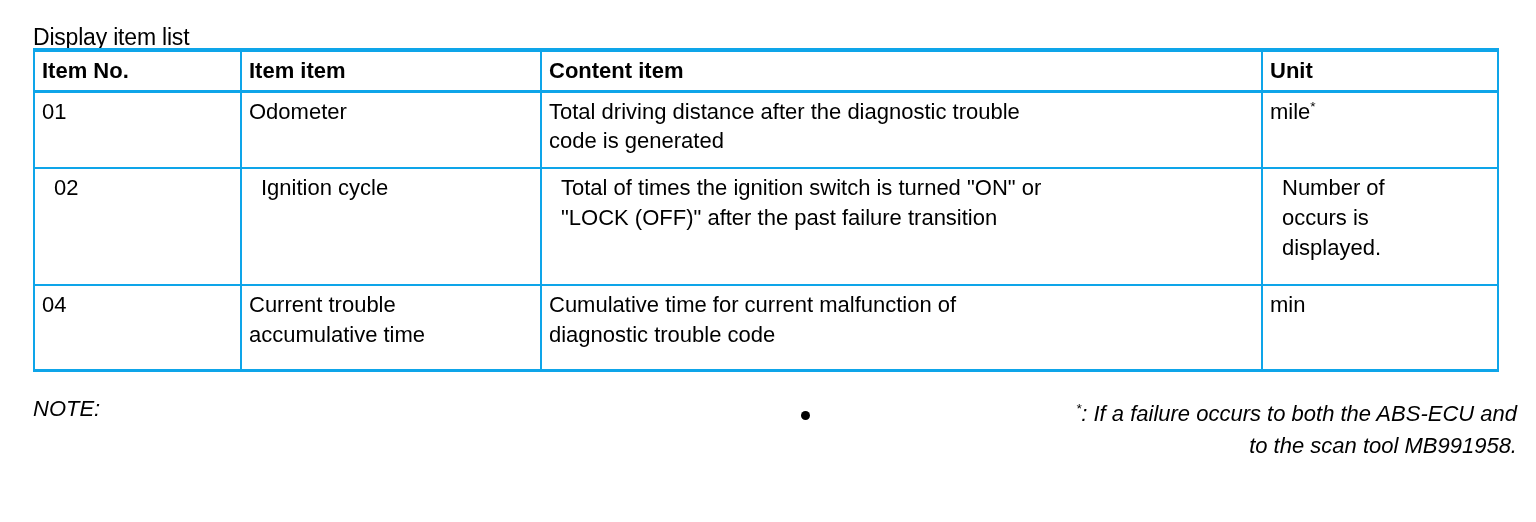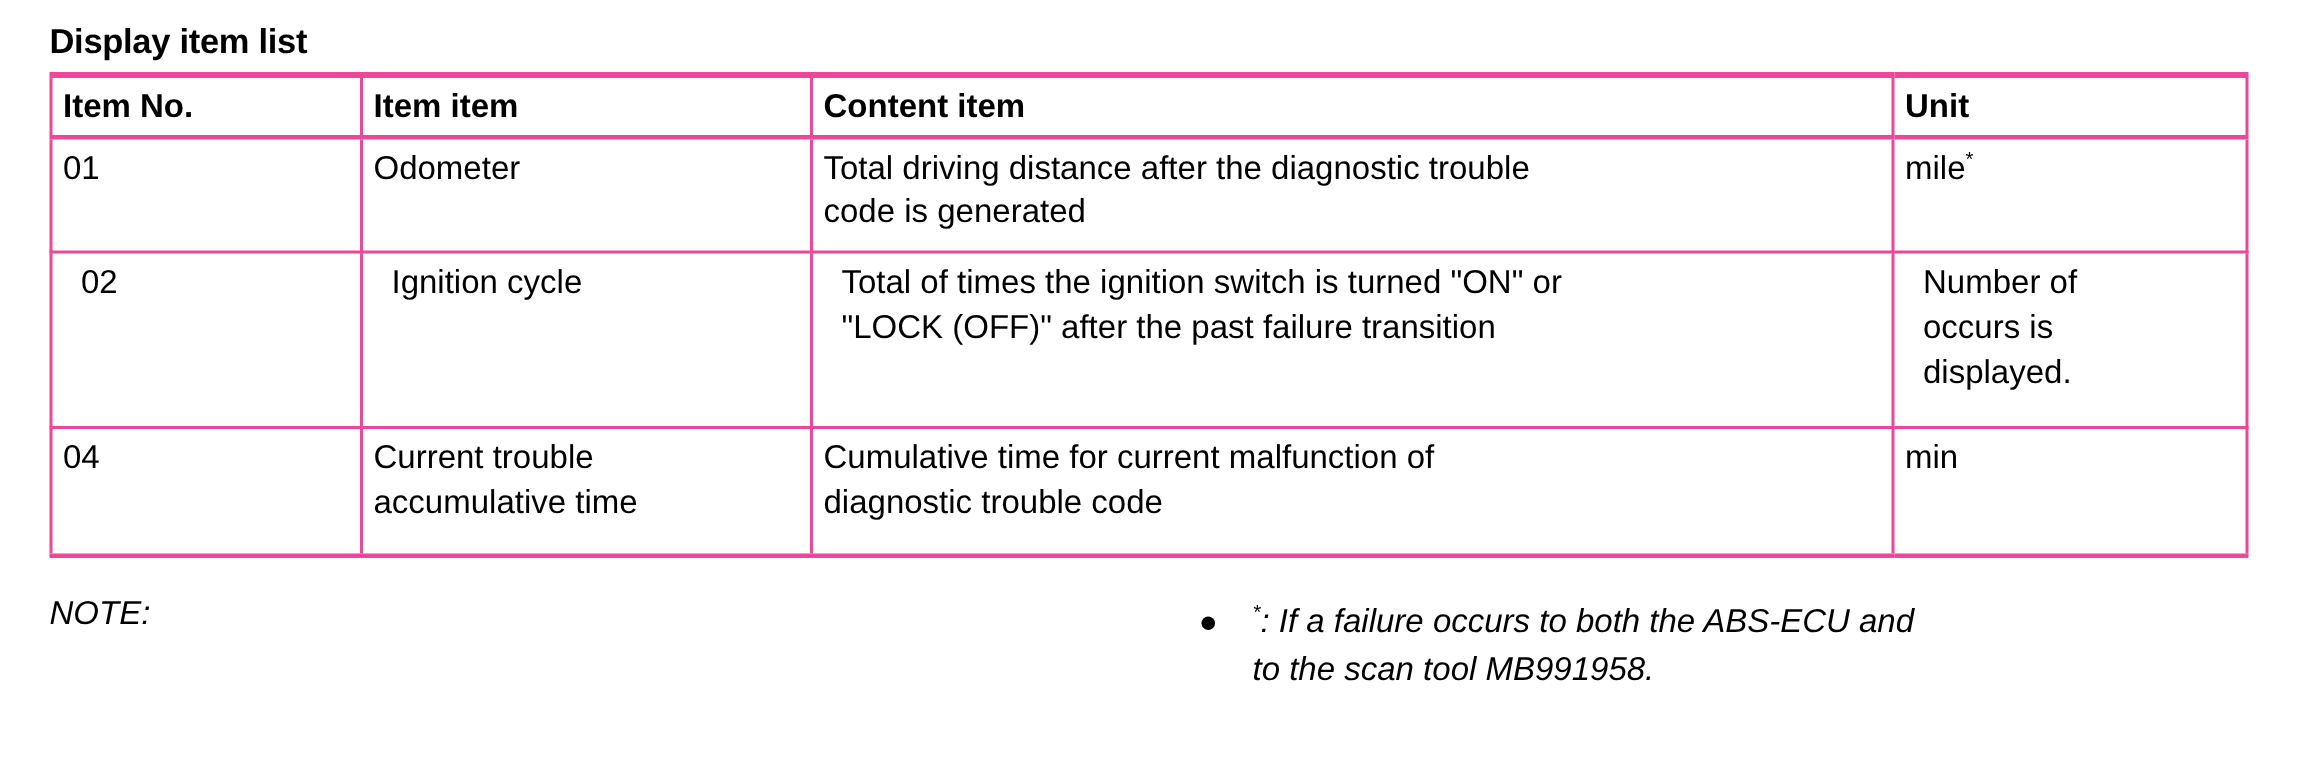--- a/index.html
+++ b/index.html
@@ -13,39 +13,39 @@
     overflow: hidden;
     font-family: "Liberation Sans", sans-serif;
     color: #000000;
     position: relative;
   }
 
   
   .page-title {
     position: absolute;
     left: 33px;
-    top: 14px;
+    top: 24px;
     font-size: 23px;
-    font-weight: bold;
+    font-weight: normal;
     letter-spacing: -0.2px;
     white-space: nowrap;
   }
 
   
   .item-table {
     position: absolute;
     left: 33px;
     top: 48px;
     width: 1464px;
     border-collapse: collapse;
     table-layout: fixed;
   }
   .item-table td,
   .item-table th {
-    border: 2px solid #ec4899;
+    border: 2px solid #0ea5e9;
     vertical-align: top;
     padding: 4px 7px 6px 7px;
     font-size: 22px;
     line-height: 1.36;
     text-align: left;
     font-weight: normal;
   }
   .item-table thead th {
     font-weight: bold;
     border-top-width: 4px;
@@ -106,20 +106,21 @@
     height: 9px;
     background: #000000;
     border-radius: 50%;
   }
   .note-text {
     font-family: "Liberation Sans Narrow", "Liberation Sans", sans-serif;
     font-style: italic;
     transform: scaleX(0.93);
     transform-origin: left top;
     white-space: nowrap;
+    text-align: right;
   }
   .note-text .nline { display: block; }
 </style>
 </head>
 <body>
 
 <div class="page-title">Display item list</div>
 
 <table class="item-table">
   <colgroup>

